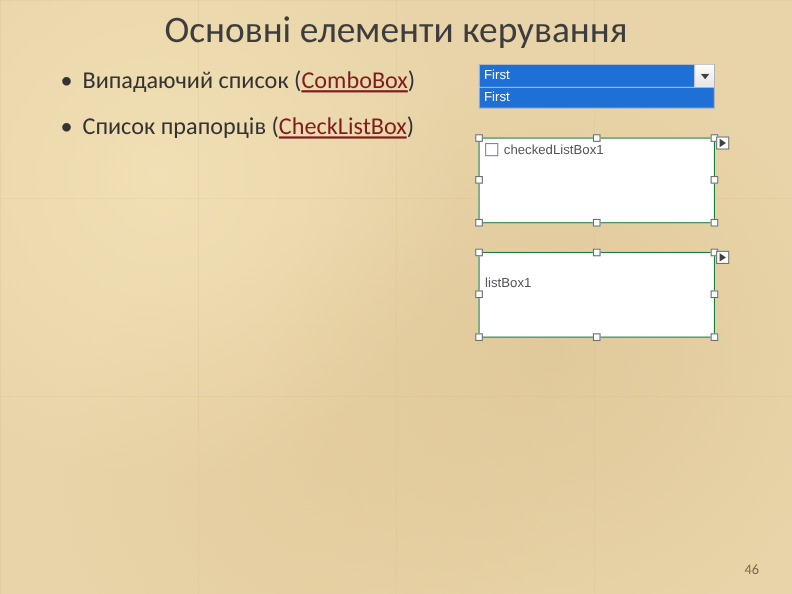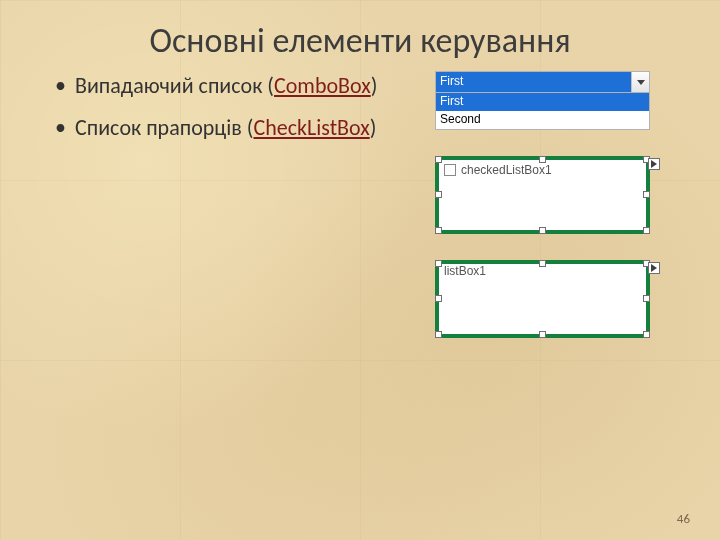--- a/index.html
+++ b/index.html
@@ -17,21 +17,21 @@
       radial-gradient(circle at 40% 80%, rgba(220,190,140,0.3), transparent 40%);
     background-size: 180px 180px, 180px 180px, auto, auto, auto;
     position: relative;
     overflow: hidden;
     color: #3a3a3a;
   }
   .slide-title {
     text-align: center;
     font-size: 34px;
     font-weight: 400;
-    padding-top: 20px;
+    padding-top: 7px;
     color: #3d3d3d;
   }
   .content {
     display: flex;
     flex-direction: row;
     padding: 10px 30px 0 55px;
   }
   .bullets {
     width: 350px;
   }
@@ -110,21 +110,21 @@
   .combo-option.hi {
     background: #1e6fd6;
     color: #fff;
   }
 
   
   .designer-box {
     position: relative;
     width: 215px;
     height: 78px;
-    border: 4px solid #15803d;
+    border: 1px solid #15803d;
     background: #fff;
     font-family: "Tahoma","Arial",sans-serif;
     font-size: 12px;
     color: #555;
   }
   .designer-handle {
     position: absolute;
     width: 7px; height: 7px;
     background: #fff;
     border: 1px solid #6f6f6f;
@@ -152,21 +152,21 @@
     align-items: center;
     gap: 5px;
     padding: 3px 5px 0;
   }
   .clb-check {
     width: 12px; height: 12px;
     border: 1px solid #888;
     background: #fff;
   }
   .lb-label {
-    padding: 0 5px 0;
+    padding: 20px 5px 0;
   }
 
   .page-num {
     position: absolute;
     right: 30px;
     bottom: 14px;
     font-size: 13px;
     color: #7a6a50;
     text-align: right;
   }
@@ -195,21 +195,20 @@
       <div class="combo-top">
         <div class="combo-selected">First</div>
         <div class="combo-btn">
           <svg width="8" height="5" viewBox="0 0 8 5">
               <path d="M0 0 L8 0 L4 5 Z" fill="#404040"></path>
             </svg>
         </div>
       </div>
       <div class="combo-dropdown">
         <div class="combo-option hi">First</div>
-        <div class="combo-option">Second</div>
       </div>
     </div>
 
     <div class="designer-box">
       <div class="clb-row">
         <span class="clb-check"></span>
         <span>checkedListBox1</span>
       </div>
       <span class="designer-handle h-tl"></span>
       <span class="designer-handle h-tr"></span>

